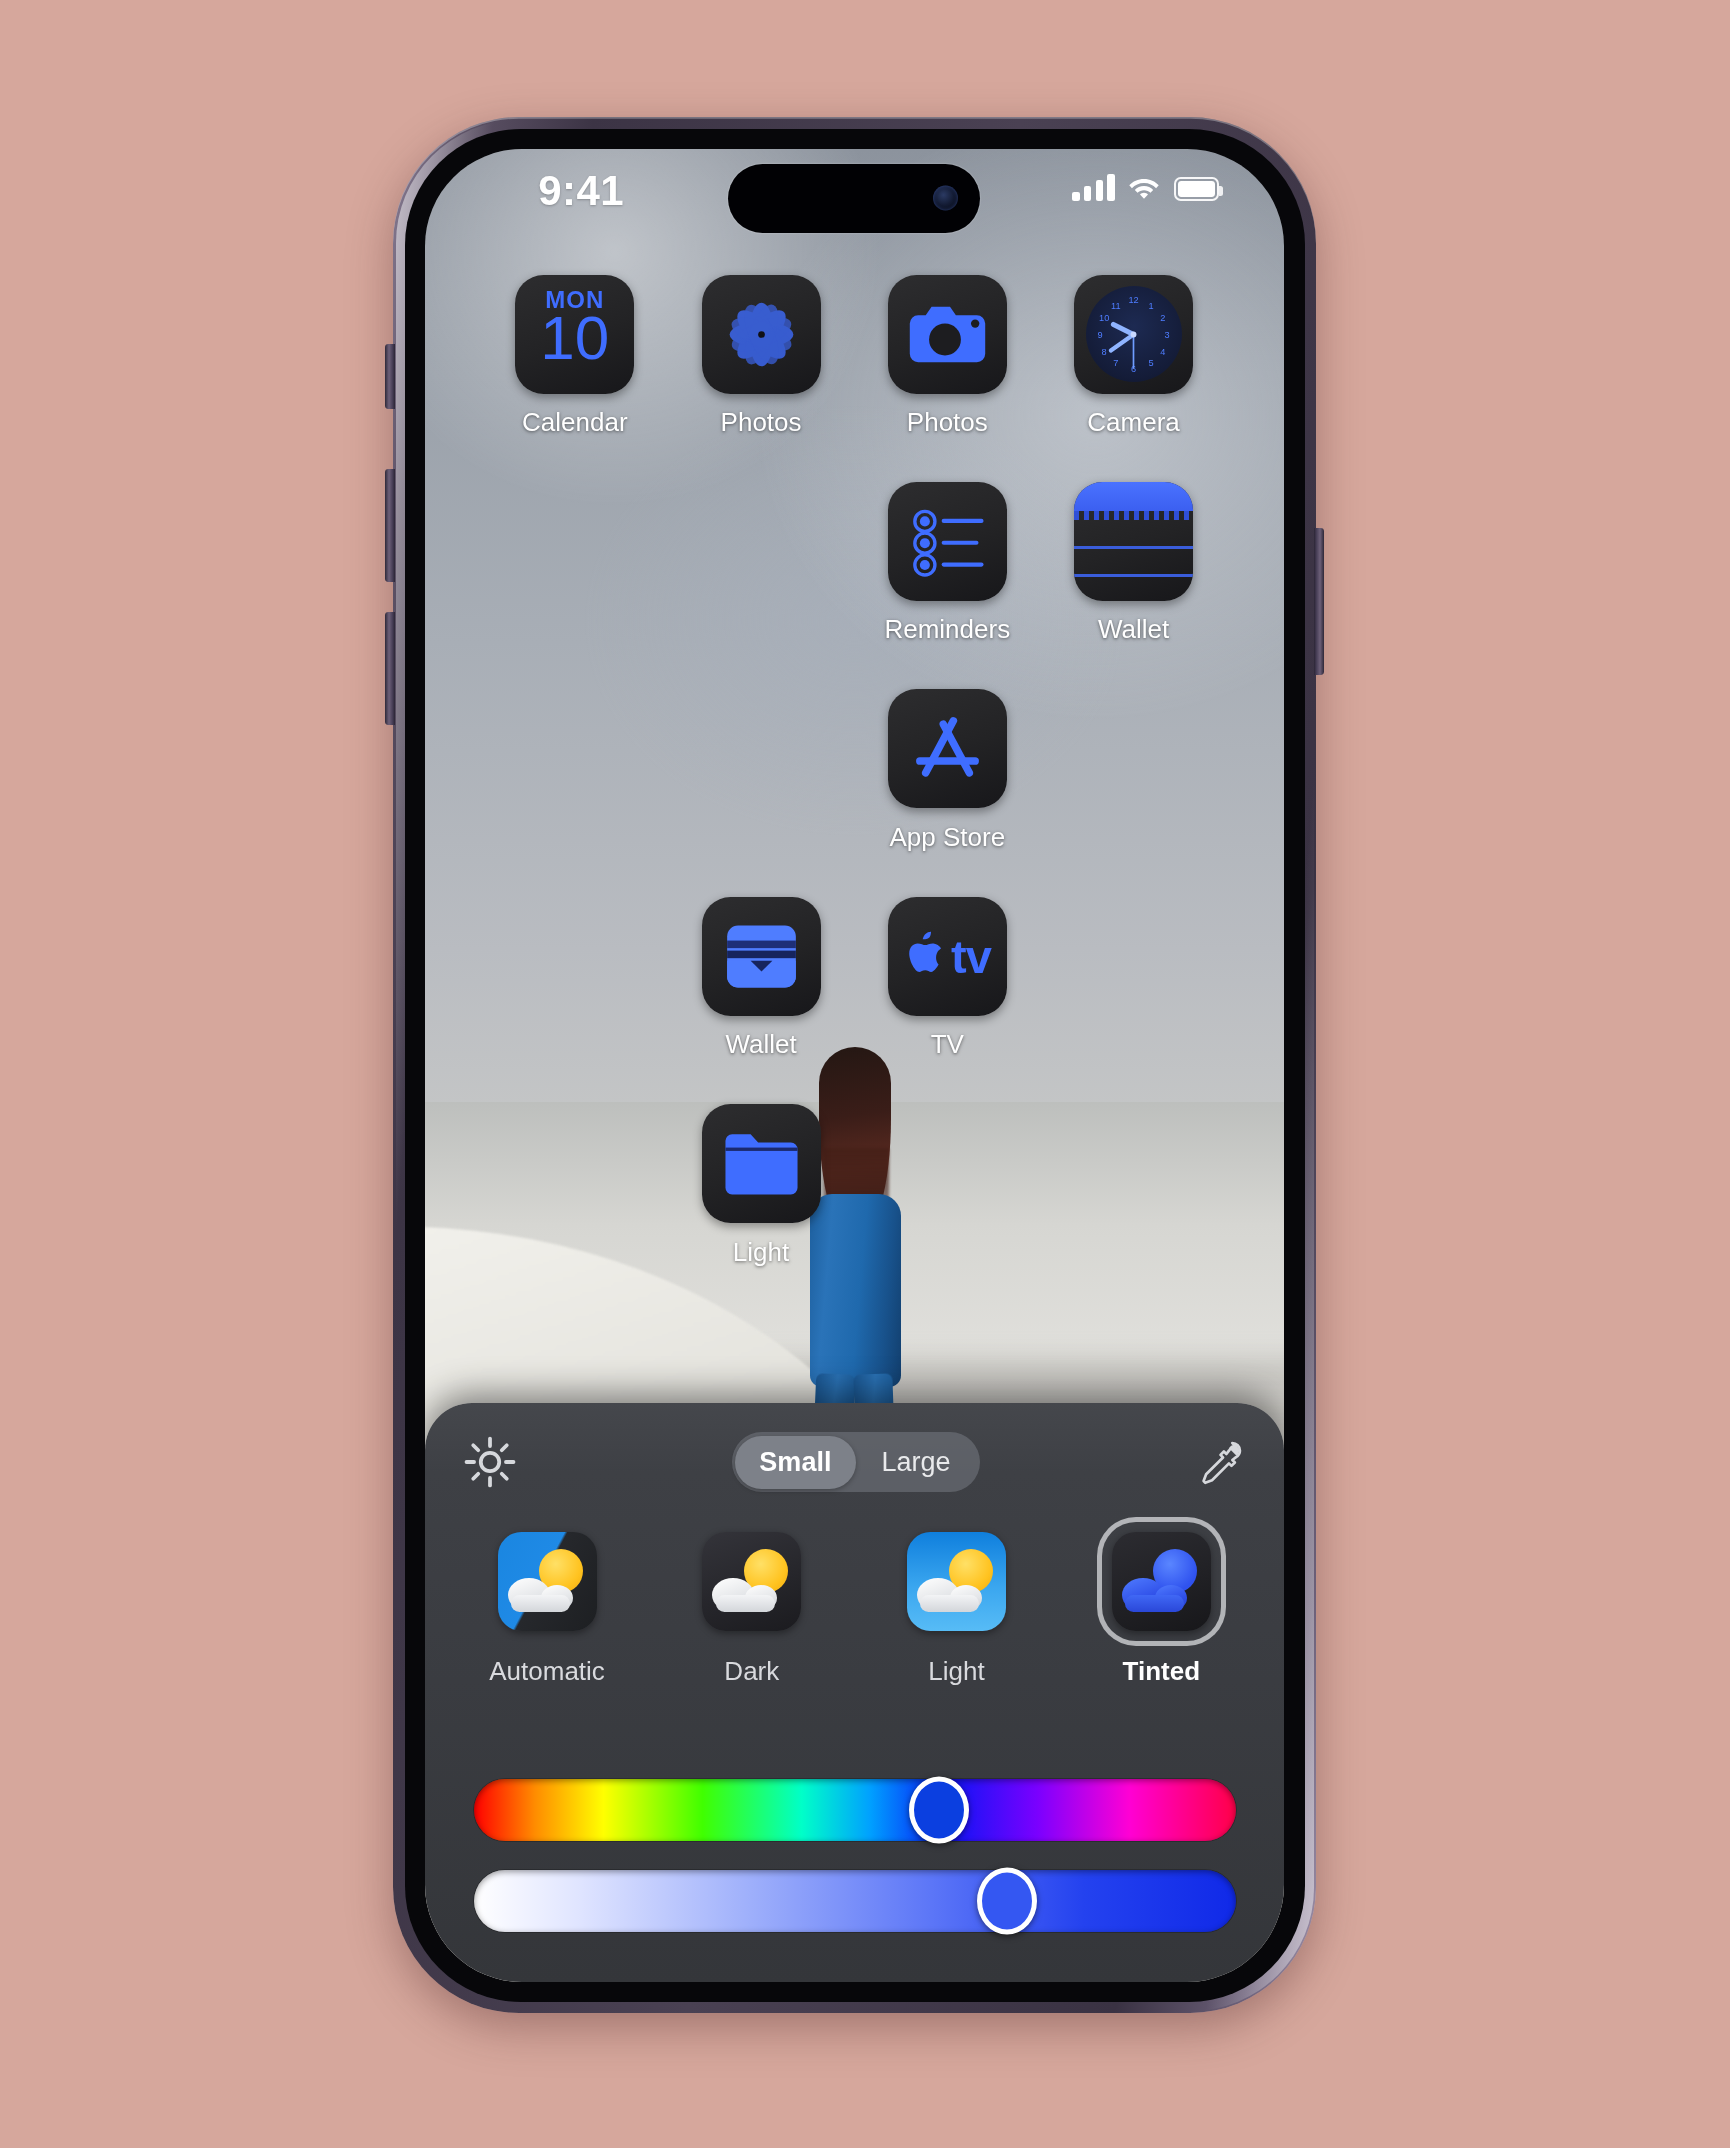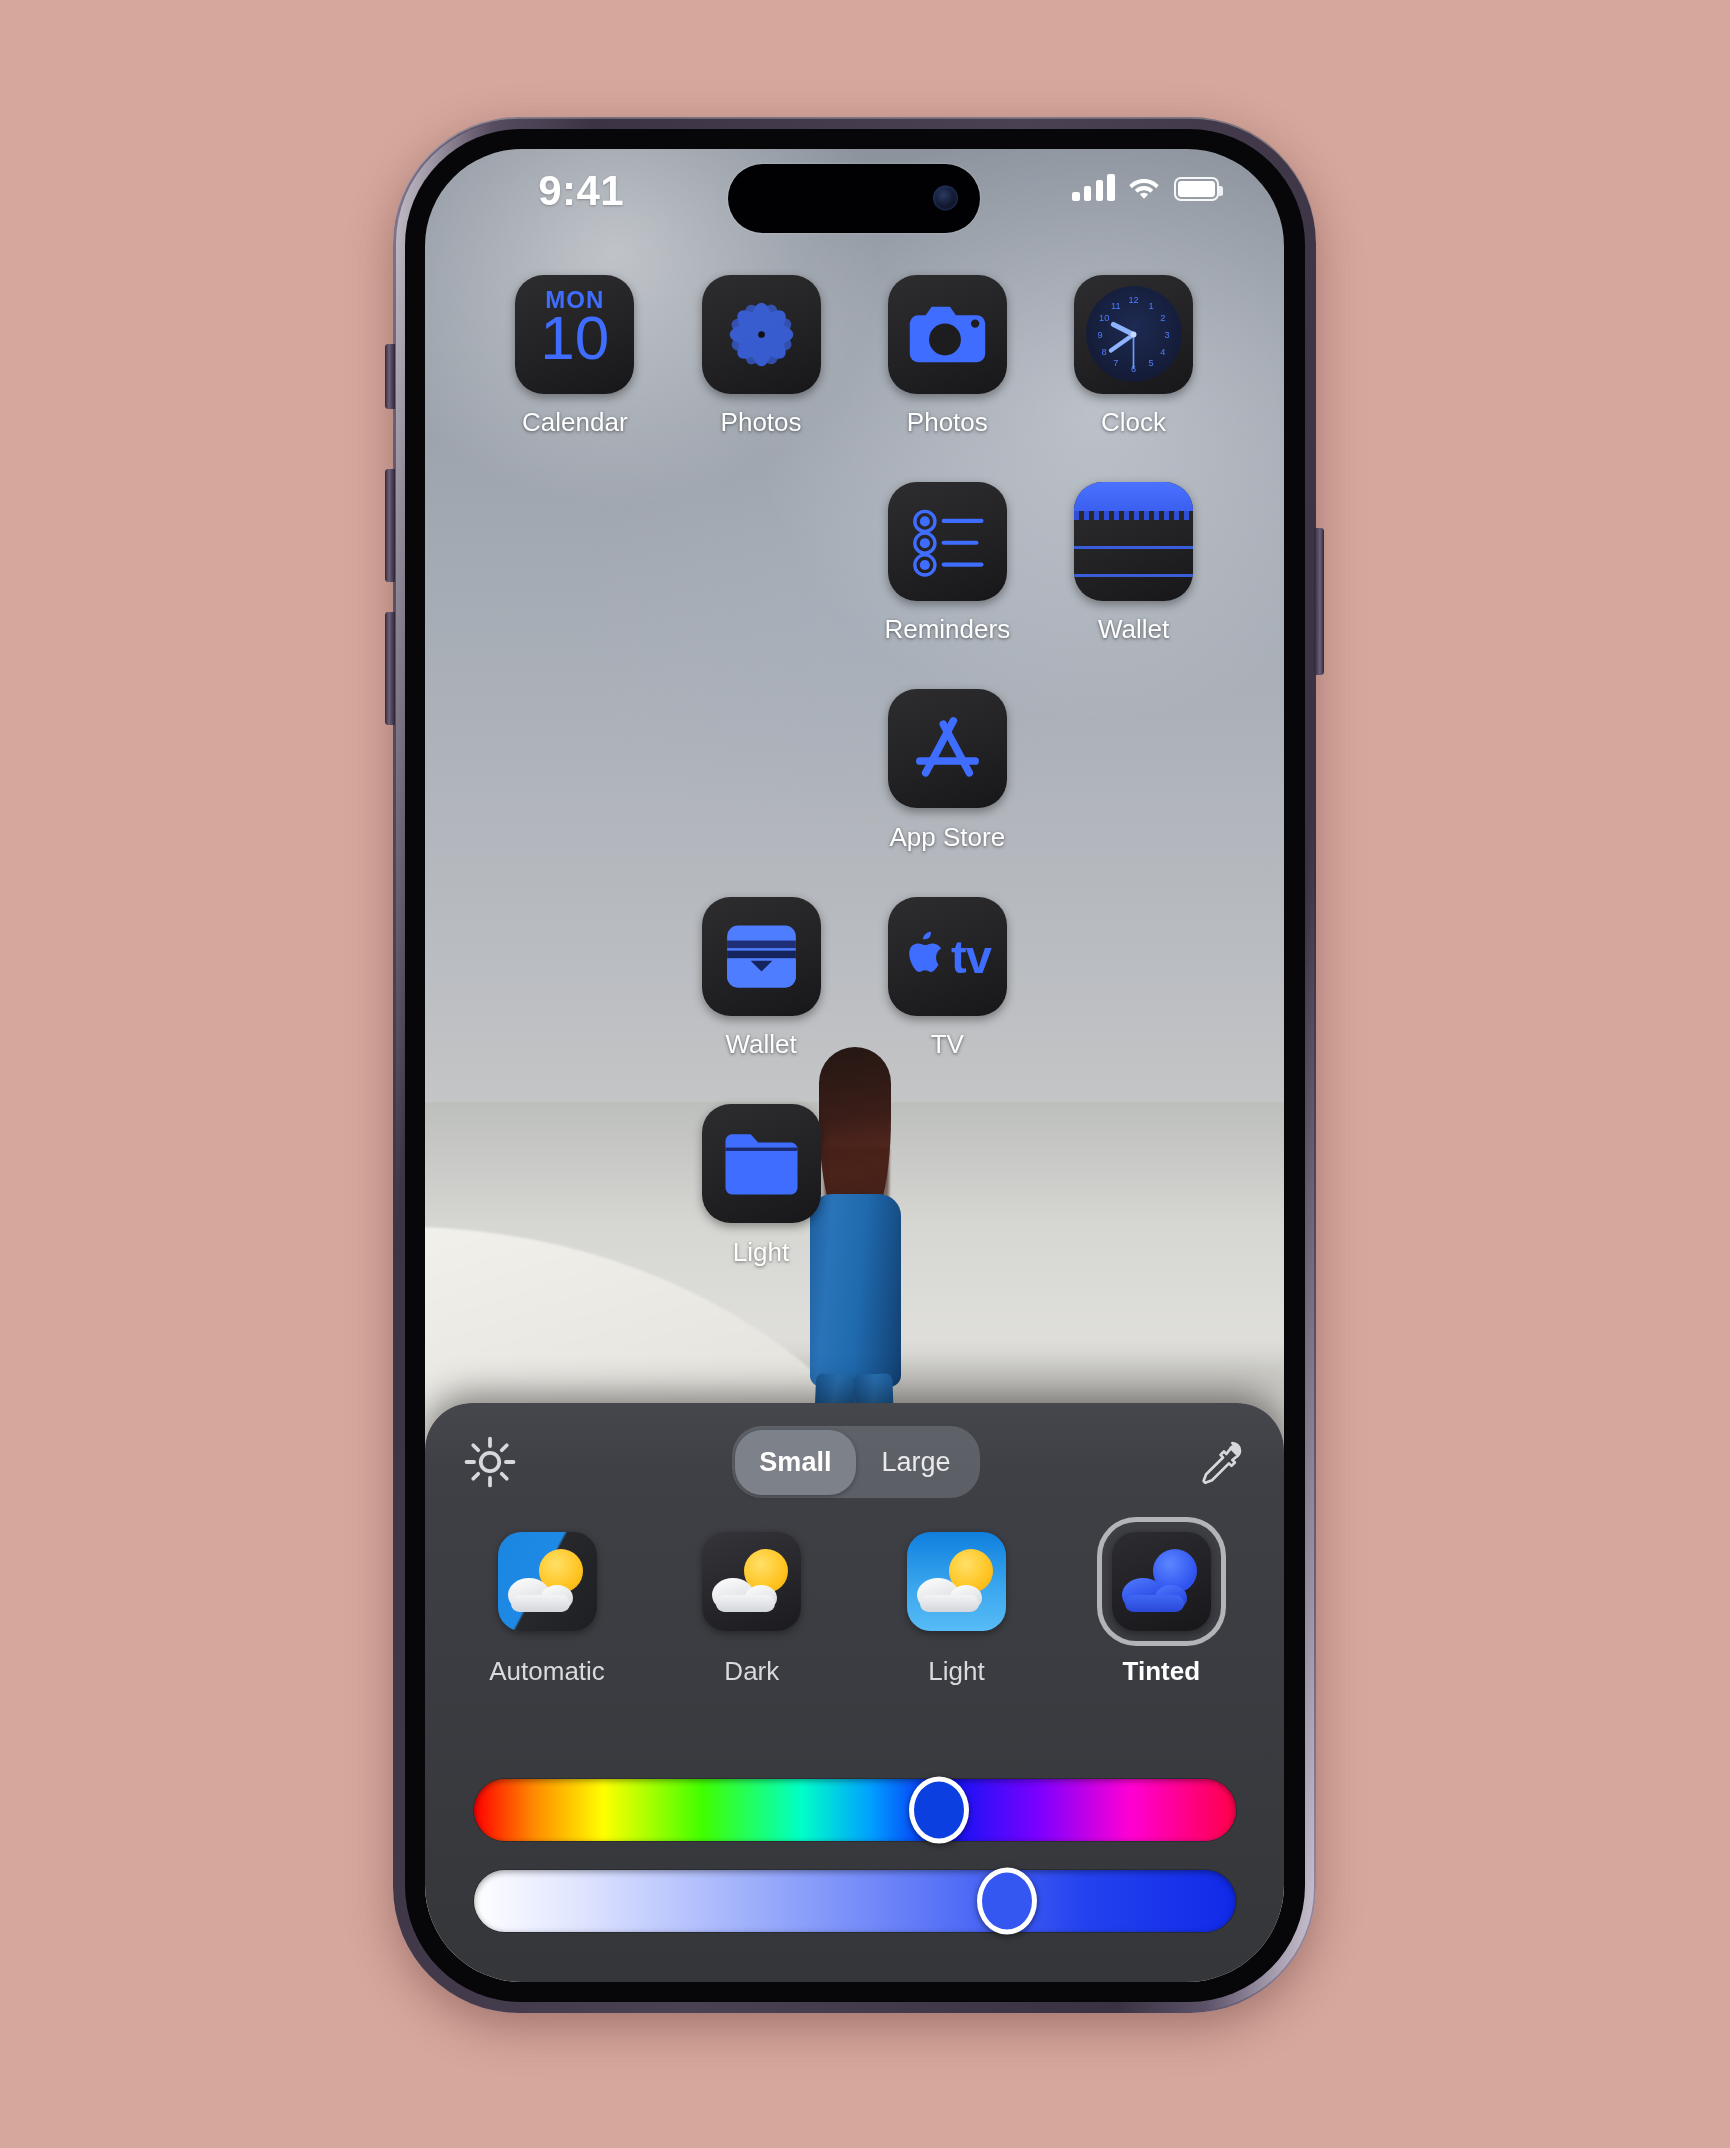--- a/index.html
+++ b/index.html
@@ -184,21 +184,21 @@
     background:linear-gradient(180deg,#45474c 0%,#3e4045 12%,#3a3c41 48%,#34363a 100%);
     border-radius:47px 47px 0 0;
     box-shadow:0 -8.4px 34px rgba(0,0,0,.45);
   }
   #panel-toolbar{
     position:absolute; left:0; top:18.5px; width:100%; height:82px;
     display:flex; align-items:center; padding:0 39px;
   }
   #brightness-icon{ width:52px; height:52px; flex:0 0 auto; }
   #size-segment{
-    margin:0 auto; display:flex; width:248px; height:72px;
+    margin:0 auto; display:flex; width:248px; height:60px;
     background:rgba(120,124,132,.52); border-radius:30px; padding:3.4px;
   }
   .seg-opt{
     flex:1; display:flex; align-items:center; justify-content:center;
     border-radius:27px; color:#e9eaec; font-size:27px; font-weight:400;
   }
   .seg-opt.active{ background:#7d8189; color:#fff; font-weight:600;
     box-shadow:0 1.7px 5px rgba(0,0,0,.28); }
   #eyedropper-icon{ width:49px; height:49px; flex:0 0 auto; }
 
@@ -359,21 +359,21 @@
               <text x="31" y="75">9</text>
                   <text x="36" y="55">10</text>
                   <text x="50" y="40">11</text>
             </g>
             <line x1="71" y1="71" x2="47" y2="59" stroke="#8fb4ff" stroke-width="6" stroke-linecap="round"></line>
             <line x1="71" y1="71" x2="44" y2="90" stroke="#8fb4ff" stroke-width="5" stroke-linecap="round"></line>
             <line x1="71" y1="71" x2="71" y2="112" stroke="#6f9dff" stroke-width="2"></line>
             <circle cx="71" cy="71" r="3.5" fill="#c9d9ff"></circle>
           </svg>
         </div>
-        <div class="app-label">Clock</div>
+        <div class="app-label">Camera</div>
       </div>
       <div class="app-cell empty">
             <div class="app-icon"></div>
             <div class="app-label"></div>
           </div>
       <div class="app-cell empty">
             <div class="app-icon"></div>
             <div class="app-label"></div>
           </div>
 

